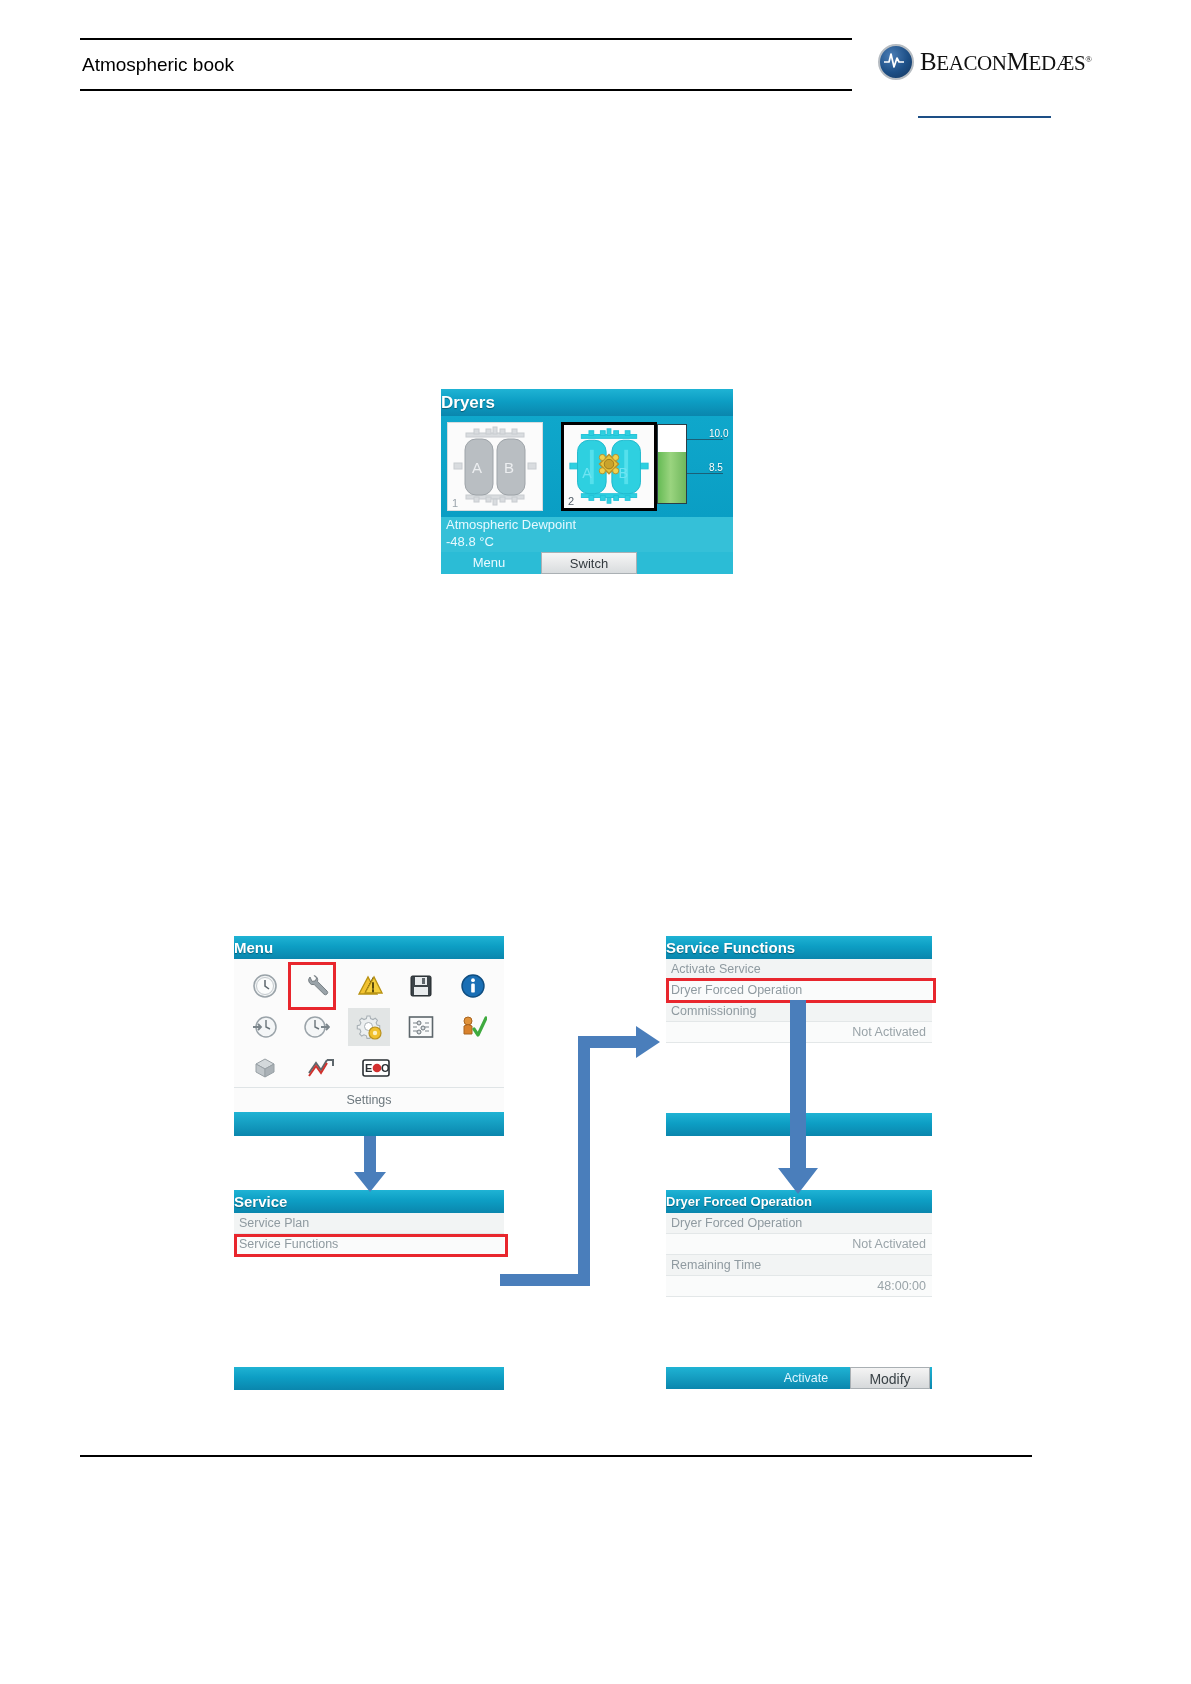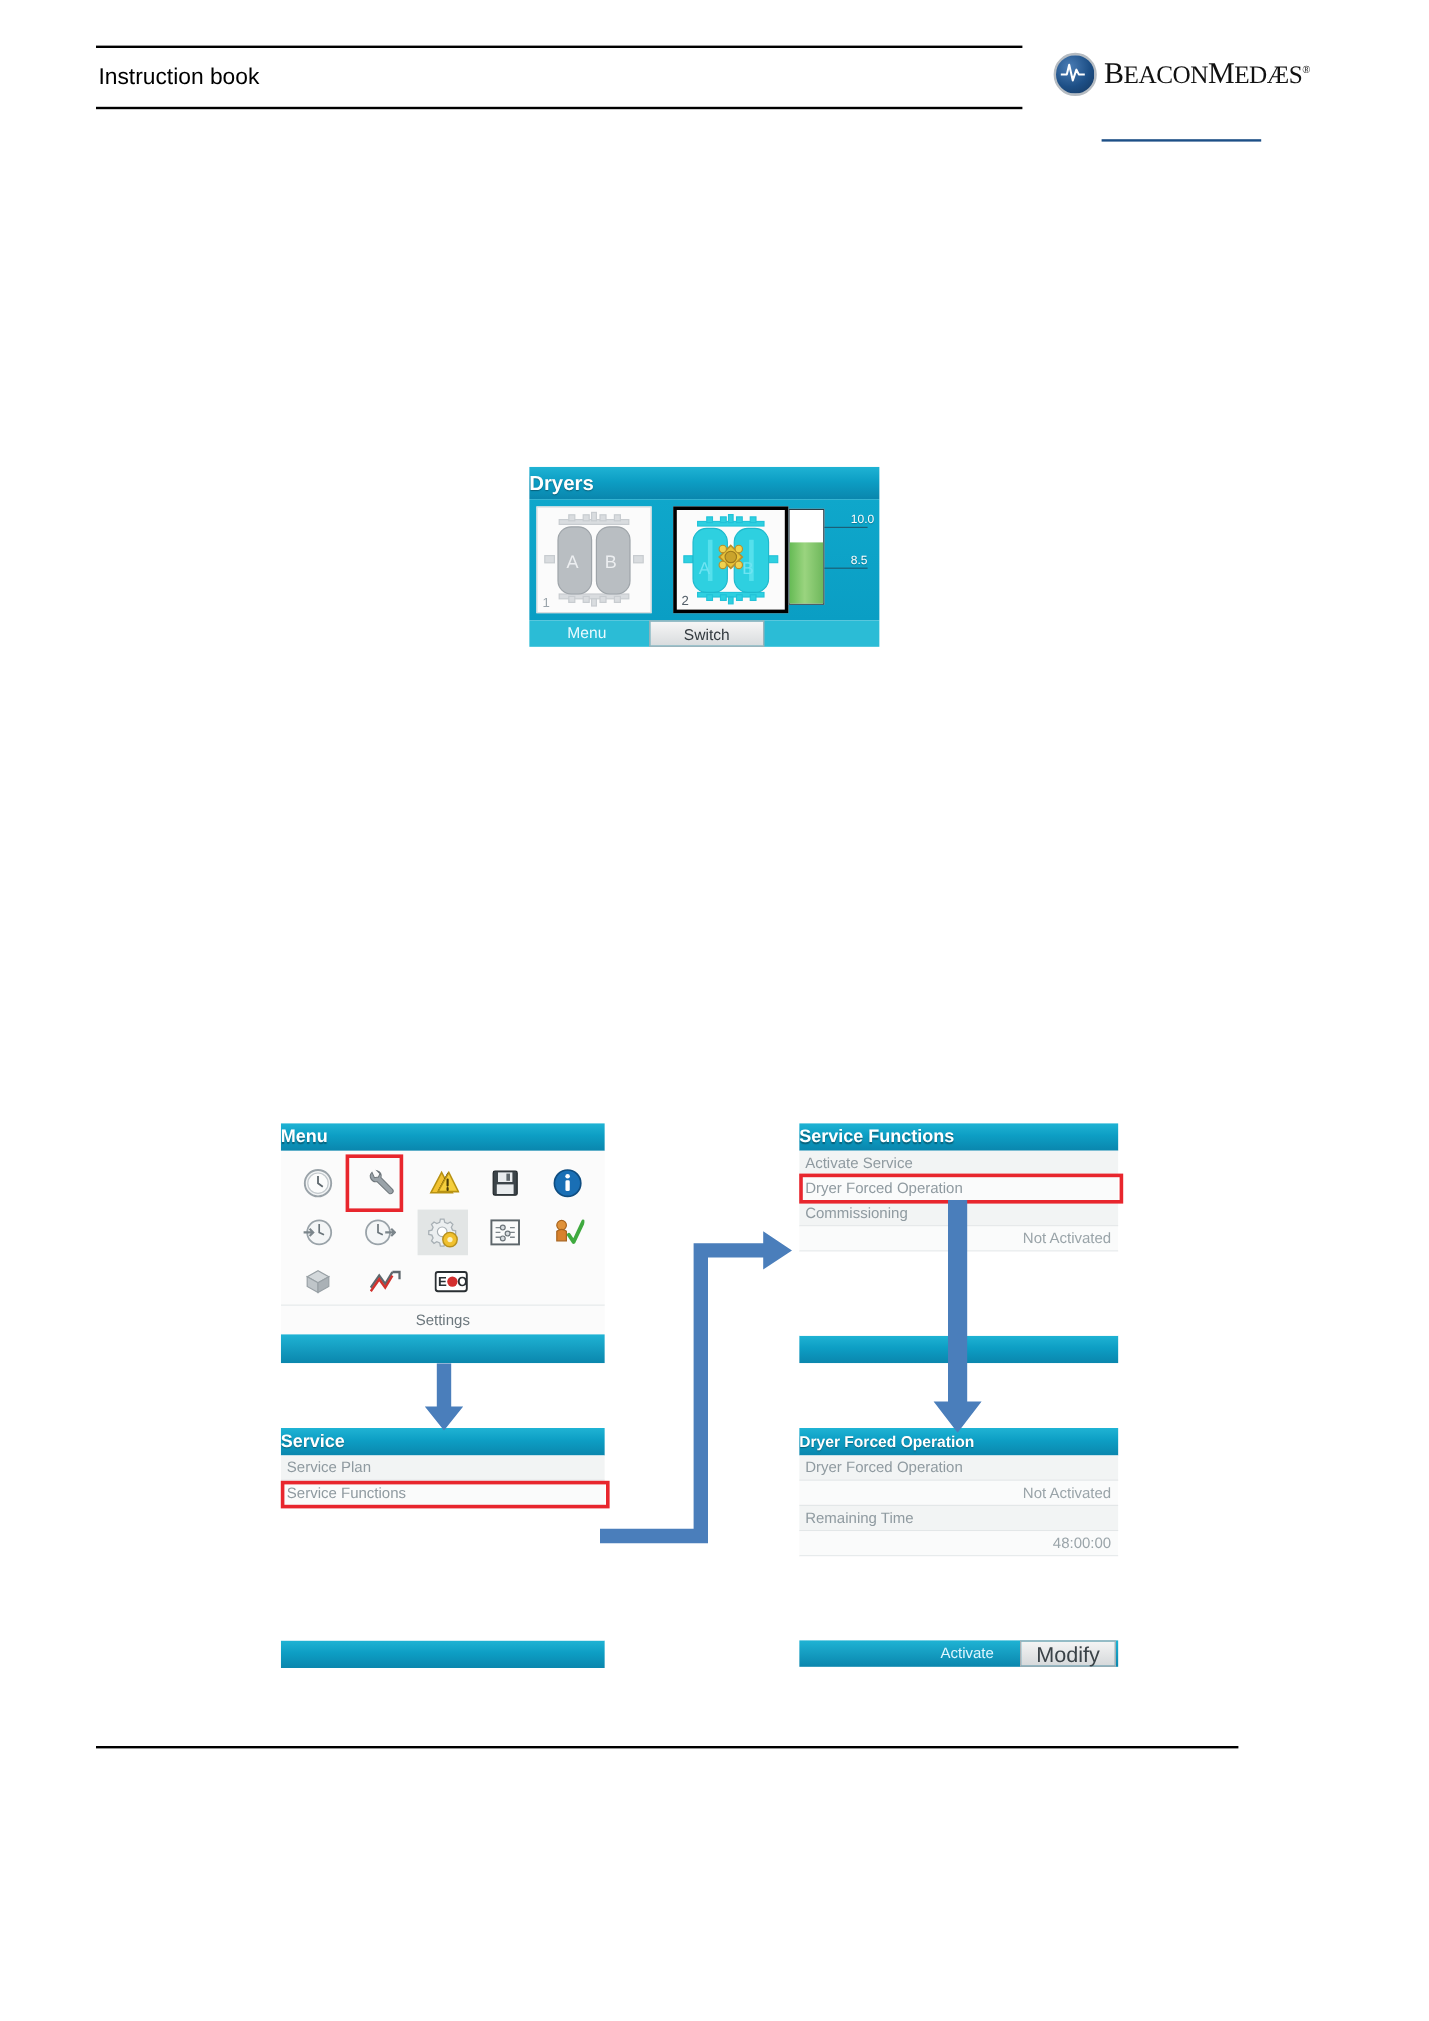--- a/index.html
+++ b/index.html
@@ -110,33 +110,33 @@
   
   #scr-sf{left:666px;top:936px;width:266px;height:200px;border:none;}
   
   #scr-dfo{left:666px;top:1190px;width:266px;height:200px;border:none;}
 
   .dfo-btns{position:relative;height:22px;
      background:linear-gradient(180deg,#1FB3D4 0%,#0a86ad 100%);padding-left:12px;}
   .dfo-btns .b1{position:absolute;left:100px;top:0;width:80px;height:22px;line-height:22px;
      text-align:center;font-size:12.5px;color:#dff6ff;}
   .dfo-btns .b2{position:absolute;left:184px;top:0;width:80px;height:22px;line-height:22px;
-     text-align:center;font-size:18px;color:#3a4247;
+     text-align:center;font-size:14px;color:#3a4247;
      background:linear-gradient(180deg,#f4f4f4 0%,#d6d9db 100%);
      border:1px solid #a9afb3;box-sizing:border-box;}
 
   
   .arrow{position:absolute;}
   svg{display:block;}
 </style>
 </head>
 <body>
 
 <div class="hdr-rule top"></div>
-<div class="hdr-title">Instruction book</div>
+<div class="hdr-title">Atmospheric book</div>
 <div class="hdr-rule bot"></div>
 
 <div class="logo">
   <span class="logo-mark">
     <svg width="22" height="22" viewBox="0 0 22 22">
       <path d="M1 13 L6 13 L8 5 L11 18 L14 9 L16 13 L21 13" fill="none" stroke="#ffffff" stroke-width="1.7" stroke-linejoin="round"></path>
     </svg>
   </span>
   <span class="logo-text"><span class="cap">B</span><span>EACON</span><span class="cap">M</span><span>ED</span><span>ÆS</span><span class="reg">®</span></span>
   <span class="logo-underline"></span>
@@ -214,20 +214,24 @@
         <div class="gauge-fill"></div>
       </div>
       <div class="gauge-tick" style="top:17px;"></div>
       <div class="gauge-lab" style="top:6px;">10.0</div>
       <div class="gauge-tick" style="top:51px;"></div>
       <div class="gauge-lab" style="top:40px;">8.5</div>
     </div>
   </div>
 
 
+  <div class="dry-dew">
+    <span class="d1">Atmospheric Dewpoint</span>
+    <span class="d2">-48.8 °C</span>
+  </div>
 
   <div class="dry-btns">
     <span class="btn-menu">Menu</span>
     <span class="btn-switch">Switch</span>
   </div>
 </div>
 
 <div class="screen" id="scr-menu">
   <div class="scr-title">Menu</div>
   <div class="menu-grid">

